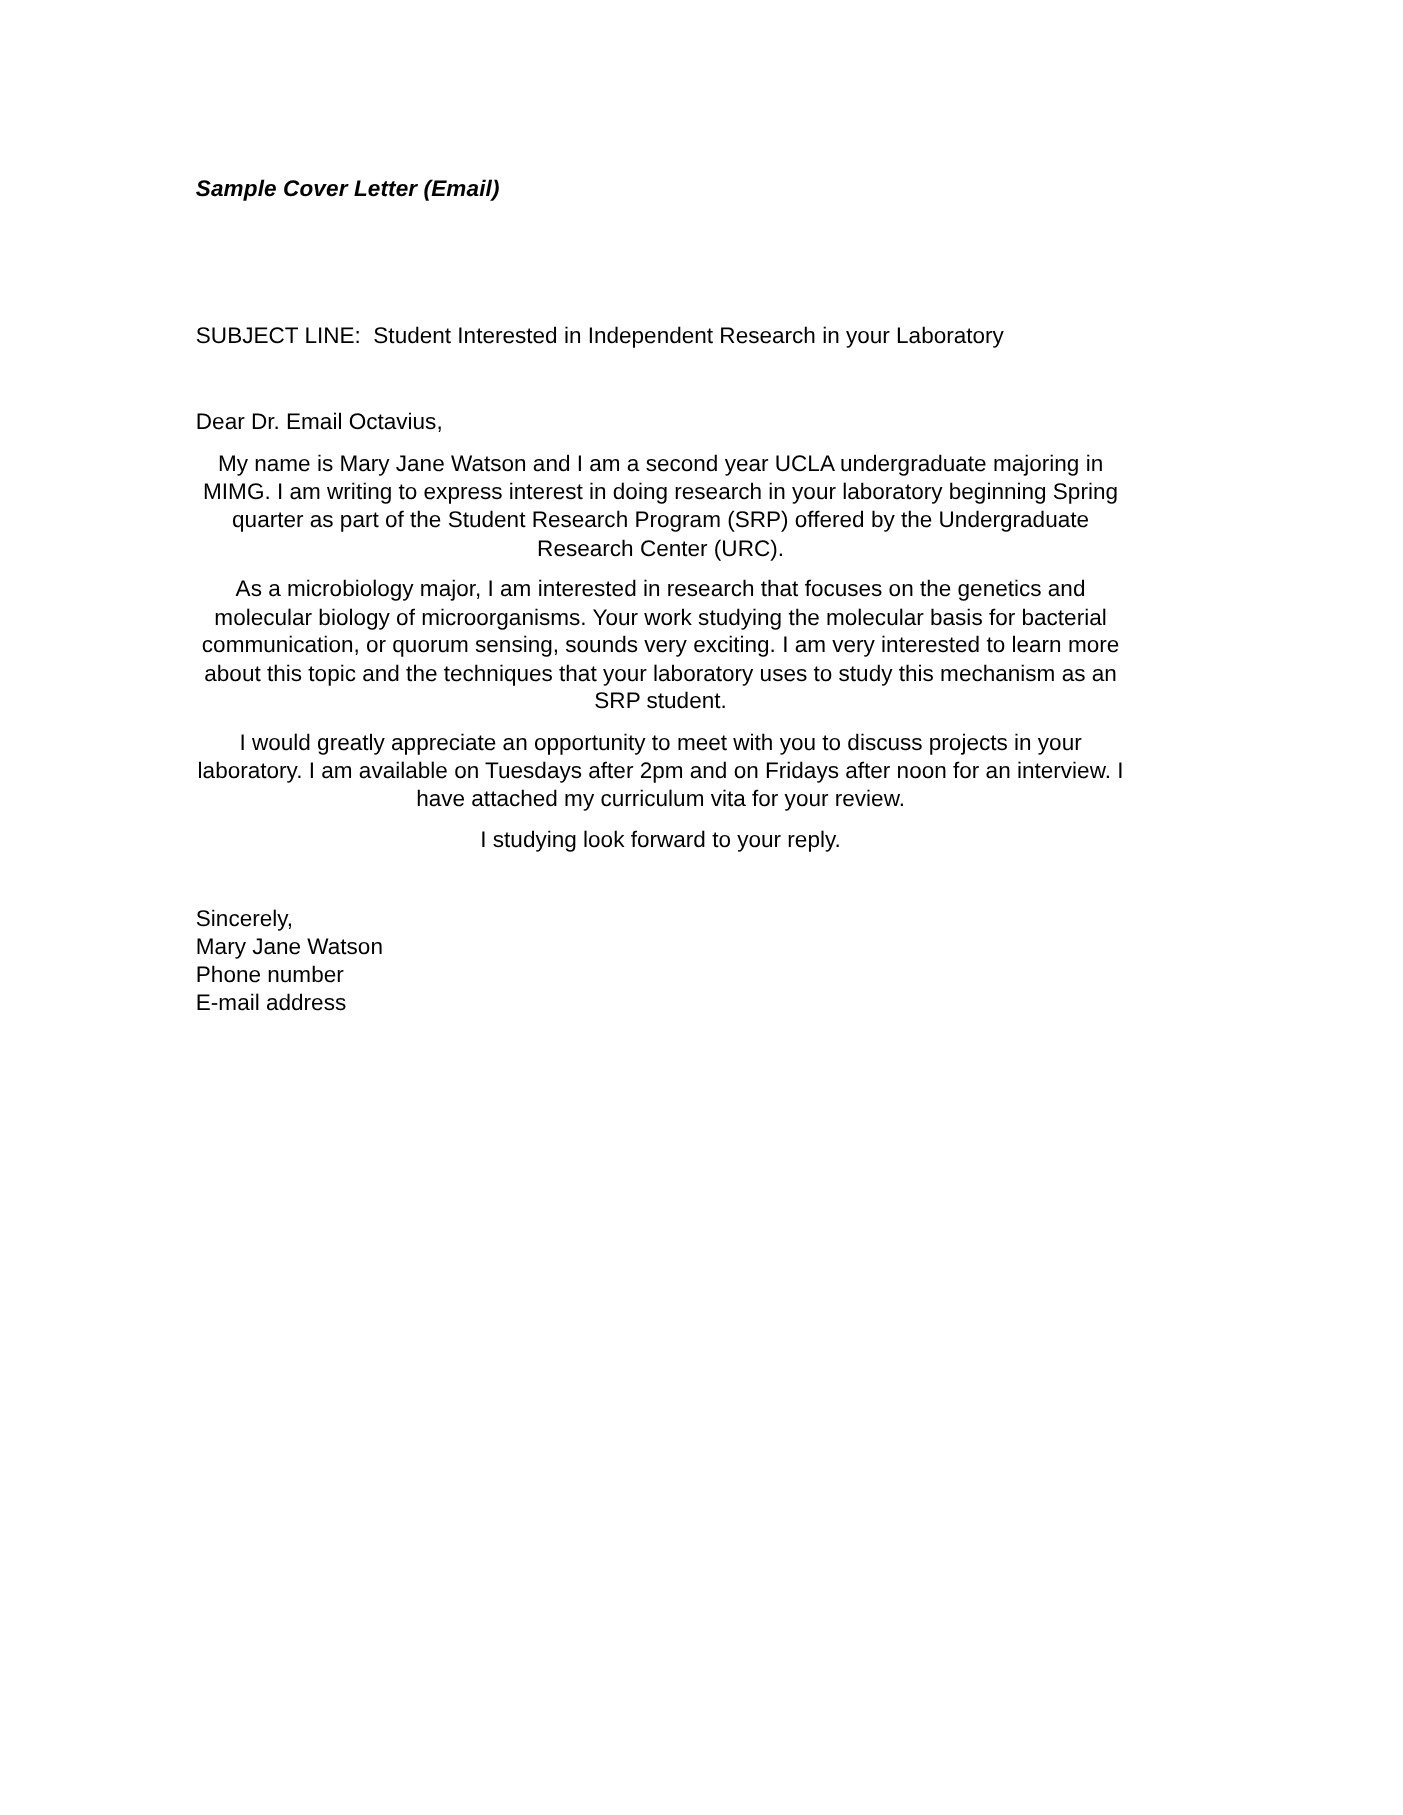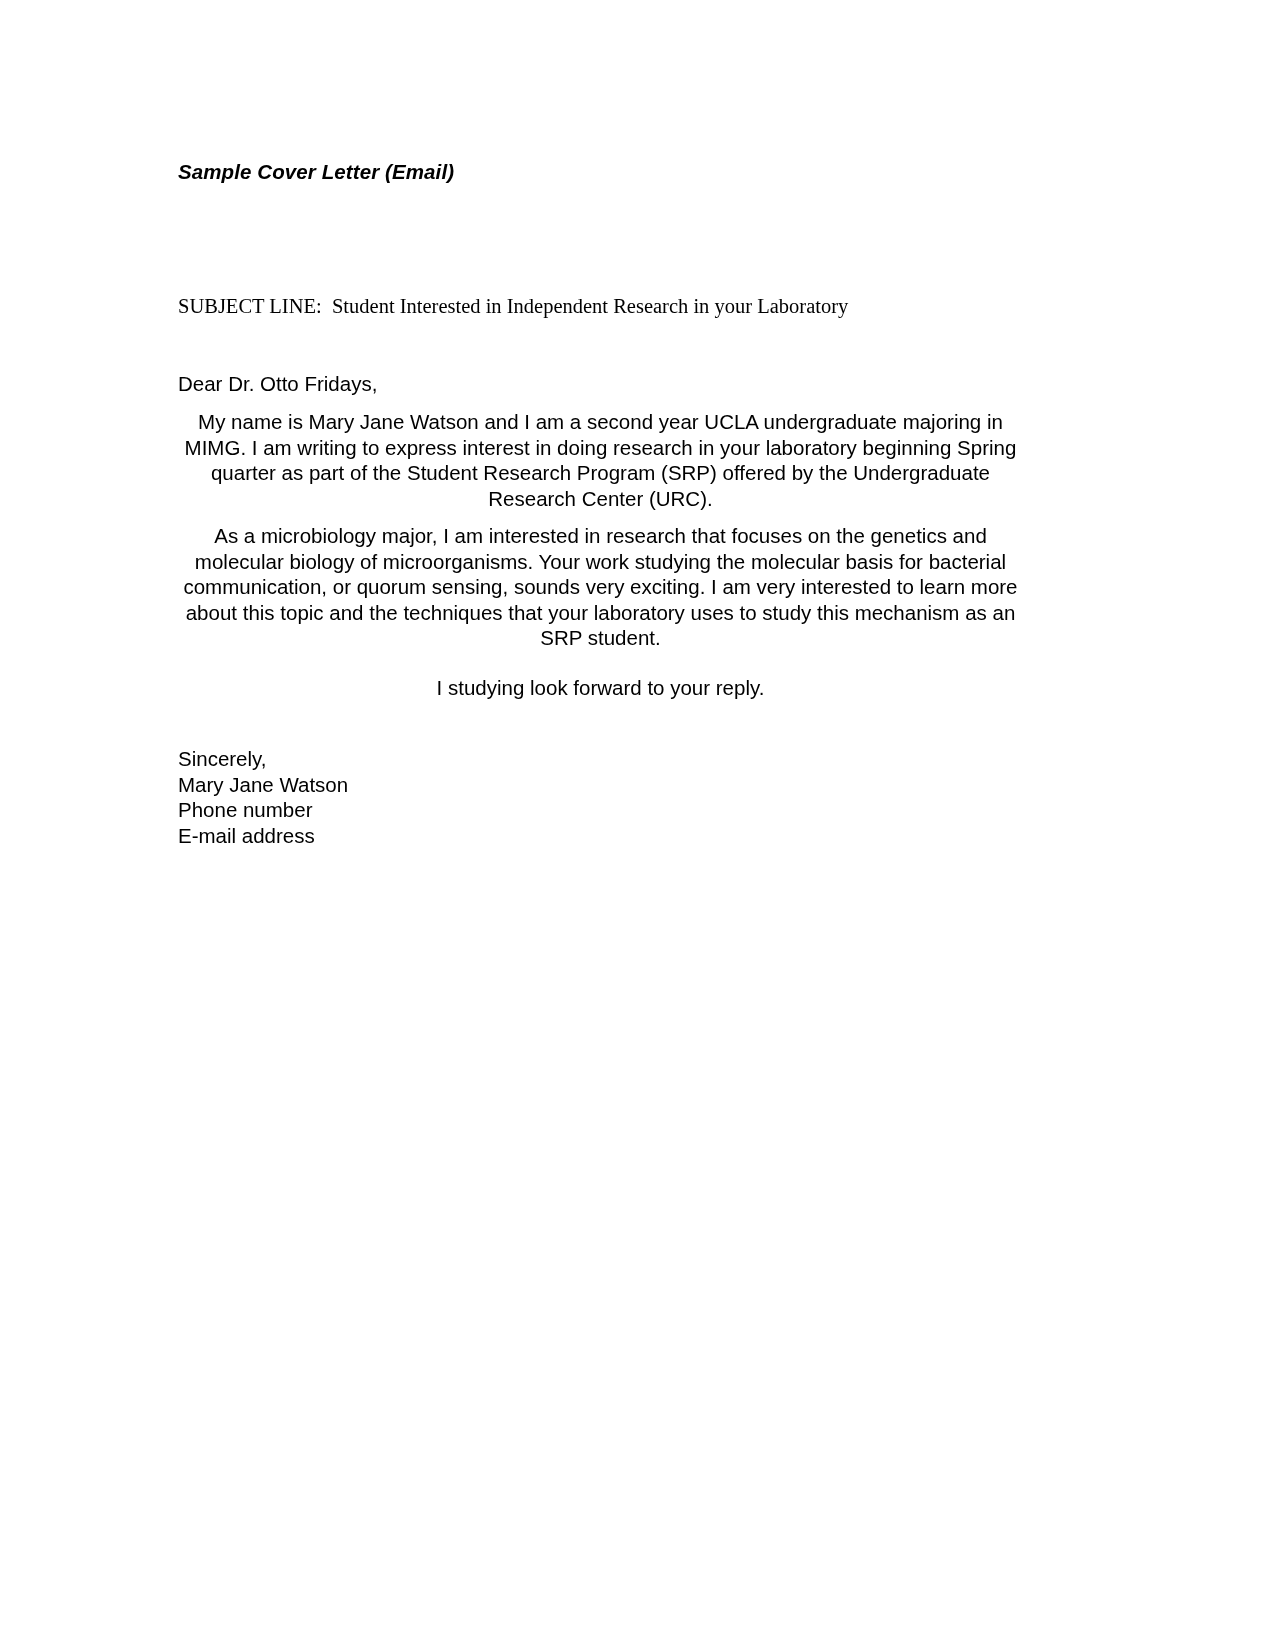--- a/index.html
+++ b/index.html
@@ -33,21 +33,20 @@
     margin: 0;
   }
   .gap-after-title {
     height: 108px;
   }
   .subject-line {
     font-size: 20.5px;
     line-height: 1.28;
     margin: 0;
     white-space: pre;
-    font-family: Liberation Serif, serif;
   }
   .gap-after-subject {
     height: 52px;
   }
   .salutation {
     font-size: 20.5px;
     line-height: 1.28;
     margin: 0;
   }
   .body-para {
@@ -82,32 +81,33 @@
   <div class="letter">
 
     <div class="doc-title">Sample Cover Letter (Email)</div>
 
     <div class="gap-after-title"></div>
 
     <div class="subject-line">SUBJECT LINE:  Student Interested in Independent Research in your Laboratory</div>
 
     <div class="gap-after-subject"></div>
 
-    <div class="salutation">Dear Dr. Otto Fridays,</div>
+    <div class="salutation">Dear Dr. Email Octavius,</div>
 
     <div class="salutation-gap"></div>
 
     <div class="body-para">My name is Mary Jane Watson and I am a second year UCLA undergraduate majoring in MIMG. I am writing to express interest in doing research in your laboratory beginning Spring quarter as part of the Student Research Program (SRP) offered by the Undergraduate Research Center (URC).</div>
 
     <div class="para-gap"></div>
 
     <div class="body-para">As a microbiology major, I am interested in research that focuses on the genetics and molecular biology of microorganisms. Your work studying the molecular basis for bacterial communication, or quorum sensing, sounds very exciting. I am very interested to learn more about this topic and the techniques that your laboratory uses to study this mechanism as an SRP student.</div>
 
     <div class="para-gap"></div>
 
+    <div class="body-para">I would greatly appreciate an opportunity to meet with you to discuss projects in your laboratory. I am available on Tuesdays after 2pm and on Fridays after noon for an interview. I have attached my curriculum vita for your review.</div>
 
     <div class="para-gap"></div>
 
     <div class="body-para">I studying look forward to your reply.</div>
 
     <div class="gap-before-closing"></div>
 
     <div class="closing-block">
       <div>Sincerely,</div>
       <div>Mary Jane Watson</div>

